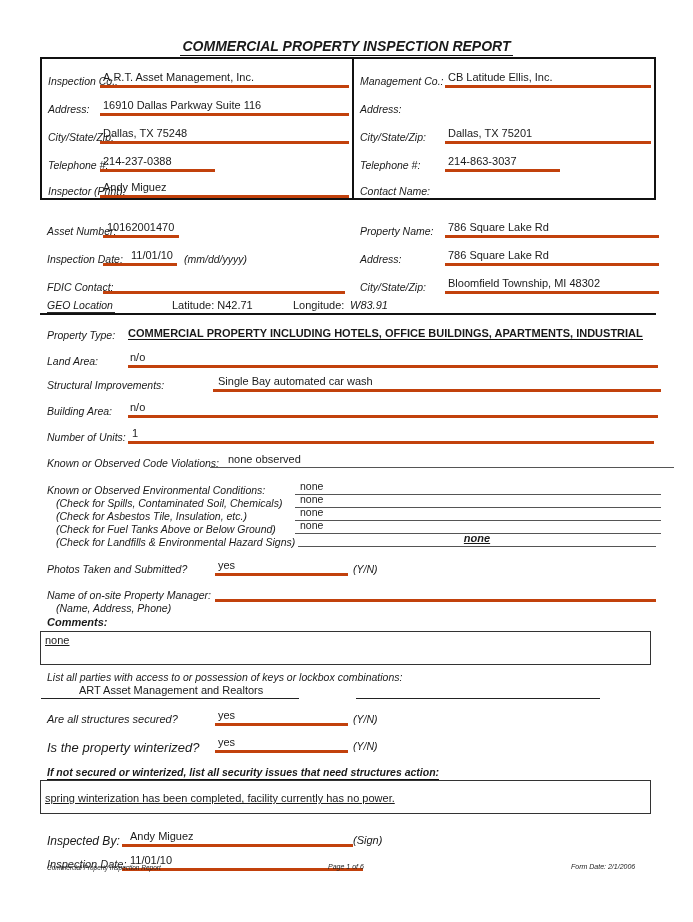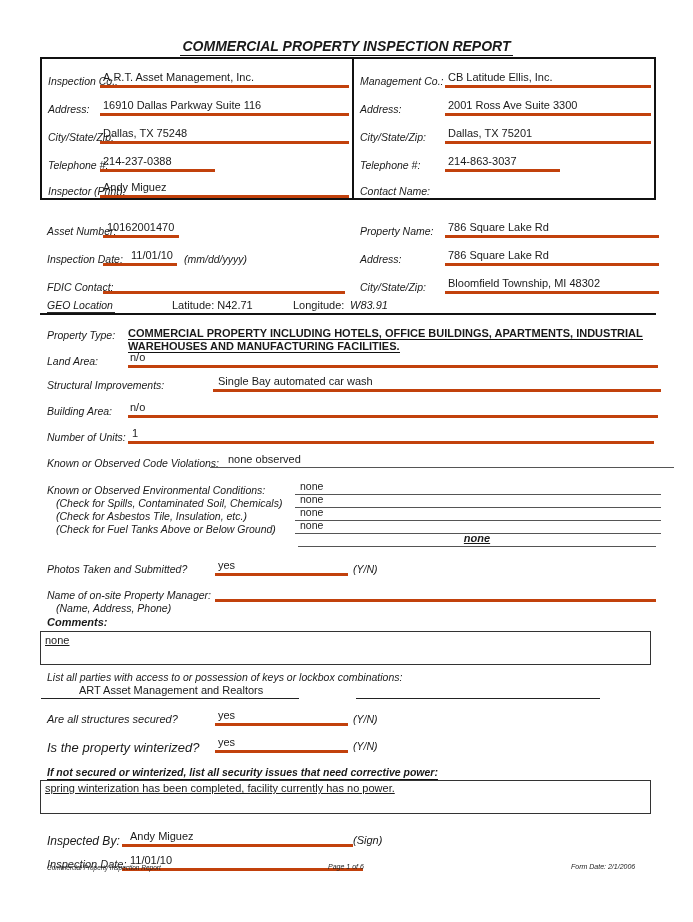--- a/index.html
+++ b/index.html
@@ -40,21 +40,20 @@
     <div class="abs lbl" style="top:100px;left:6px;">Telephone #:</div>
     <div class="abs ul" style="top:95px;left:58px;width:112px;padding-left:3px;"><span>214-237-0388</span></div>
 
     <div class="abs lbl" style="top:126px;left:6px;">Inspector (Print):</div>
     <div class="abs ul" style="top:121px;left:58px;width:246px;padding-left:3px;"><span>Andy Miguez</span></div>
 
     <div class="abs lbl" style="top:16px;left:318px;">Management Co.:</div>
     <div class="abs ul" style="top:11px;left:403px;width:203px;padding-left:3px;"><span>CB Latitude Ellis, Inc.</span></div>
 
     <div class="abs lbl" style="top:44px;left:318px;">Address:</div>
-    <div class="abs ul" style="top:39px;left:403px;width:203px;padding-left:3px;"><span>2001 Ross Ave Suite 3300</span></div>
 
     <div class="abs lbl" style="top:72px;left:318px;">City/State/Zip:</div>
     <div class="abs ul" style="top:67px;left:403px;width:203px;padding-left:3px;"><span>Dallas, TX 75201</span></div>
 
     <div class="abs lbl" style="top:100px;left:318px;">Telephone #:</div>
     <div class="abs ul" style="top:95px;left:403px;width:112px;padding-left:3px;"><span>214-863-3037</span></div>
 
     <div class="abs lbl" style="top:126px;left:318px;">Contact Name:</div>
   </div>
 
@@ -77,21 +76,20 @@
   <div class="abs lbl" style="top:299px;left:47px;border-bottom:1px solid #2a2a2a;padding:0 2px 1px 0;"><span>GEO Location</span></div>
   <div class="abs val" style="top:299px;left:172px;"><span>Latitude:</span>&nbsp;<span>N42.71</span></div>
   <div class="abs val" style="top:299px;left:293px;">Longitude:</div>
   <div class="abs val" style="top:299px;left:350px;font-style:italic;">W83.91</div>
 
   <div class="abs" style="top:313px;left:40px;width:616px;height:0;border-top:2.5px solid #111;"></div>
 
 
   <div class="abs lbl" style="top:329px;left:47px;">Property Type:</div>
   <div class="abs" style="top:327px;left:128px;font-weight:bold;font-size:11px;border-bottom:1.5px solid #111;padding-bottom:0px;"><span>COMMERCIAL PROPERTY INCLUDING HOTELS, OFFICE BUILDINGS, APARTMENTS, INDUSTRIAL</span></div>
-  <div class="abs" style="top:340px;left:128px;font-weight:bold;font-size:11px;border-bottom:1.5px solid #111;padding-bottom:0px;"><span>WAREHOUSES AND MANUFACTURING FACILITIES.</span></div>
 
   <div class="abs lbl" style="top:355px;left:47px;">Land Area:</div>
   <div class="abs ul" style="top:350px;left:128px;width:528px;padding-left:2px;"><span>n/o</span></div>
 
   <div class="abs lbl" style="top:379px;left:47px;">Structural Improvements:</div>
   <div class="abs ul" style="top:374px;left:213px;width:443px;padding-left:5px;"><span>Single Bay automated car wash</span></div>
 
   <div class="abs lbl" style="top:405px;left:47px;">Building Area:</div>
   <div class="abs ul" style="top:400px;left:128px;width:528px;padding-left:2px;"><span>n/o</span></div>
 
@@ -106,20 +104,21 @@
 
   <div class="abs lbl" style="top:497px;left:56px;">(Check for Spills, Contaminated Soil, Chemicals)</div>
   <div class="abs ul thin" style="top:492px;left:295px;width:361px;padding-left:5px;font-size:10.5px;"><span>none</span></div>
 
   <div class="abs lbl" style="top:510px;left:56px;">(Check for Asbestos Tile, Insulation, etc.)</div>
   <div class="abs ul thin" style="top:505px;left:295px;width:361px;padding-left:5px;font-size:10.5px;"><span>none</span></div>
 
   <div class="abs lbl" style="top:523px;left:56px;">(Check for Fuel Tanks Above or Below Ground)</div>
   <div class="abs ul thin" style="top:518px;left:295px;width:361px;padding-left:5px;font-size:10.5px;"><span>none</span></div>
 
+  <div class="abs lbl" style="top:536px;left:56px;">(Check for Landfills &amp; Environmental Hazard Signs)</div>
   <div class="abs ul thin center" style="top:531px;left:298px;width:358px;">
     <span class="boldital" style="text-decoration:underline;font-size:11px;">none</span>
   </div>
 
   <div class="abs lbl" style="top:563px;left:47px;">Photos Taken and Submitted?</div>
   <div class="abs ul" style="top:558px;left:215px;width:130px;padding-left:3px;"><span>yes</span></div>
   <div class="abs lbl" style="top:563px;left:353px;">(Y/N)</div>
 
   <div class="abs lbl" style="top:589px;left:47px;">Name of on-site Property Manager:</div>
   <div class="abs ul" style="top:584px;left:215px;width:441px;"></div>
@@ -137,23 +136,23 @@
   <div class="abs" style="top:684px;left:356px;width:244px;height:14px;border-bottom:1.5px solid #222;"></div>
 
   <div class="abs lbl" style="top:713px;left:47px;font-size:11px;">Are all structures secured?</div>
   <div class="abs ul" style="top:708px;left:215px;width:130px;padding-left:3px;"><span>yes</span></div>
   <div class="abs lbl" style="top:713px;left:353px;">(Y/N)</div>
 
   <div class="abs lbl" style="top:740px;left:47px;font-size:13px;">Is the property winterized?</div>
   <div class="abs ul" style="top:735px;left:215px;width:130px;padding-left:3px;"><span>yes</span></div>
   <div class="abs lbl" style="top:740px;left:353px;">(Y/N)</div>
 
-  <div class="abs boldital" style="top:766px;left:47px;font-size:10.5px;border-bottom:1px solid #111;padding-bottom:1px;">If not secured or winterized, list all security issues that need corrective power:</div>
+  <div class="abs boldital" style="top:766px;left:47px;font-size:10.5px;border-bottom:1px solid #111;padding-bottom:1px;">If not secured or winterized, list all security issues that need structures action:</div>
   <div class="box" style="top:780px;left:40px;width:609px;height:32px;">
-    <span class="abs val" style="top:1px;left:4px;text-decoration:underline;"><span>spring winterization has been completed, facility currently has no power.</span></span>
+    <span class="abs val" style="top:11px;left:4px;text-decoration:underline;"><span>spring winterization has been completed, facility currently has no power.</span></span>
   </div>
 
   <div class="abs lbl" style="top:834px;left:47px;font-size:12px;">Inspected By:</div>
   <div class="abs ul" style="top:829px;left:122px;width:223px;padding-left:8px;"><span>Andy Miguez</span></div>
   <div class="abs lbl" style="top:834px;left:353px;font-size:11px;">(Sign)</div>
 
   <div class="abs lbl" style="top:858px;left:47px;font-size:11px;">Inspection Date:</div>
   <div class="abs ul" style="top:853px;left:122px;width:233px;padding-left:8px;"><span>11/01/10</span></div>
 
   <div class="abs tiny" style="top:864px;left:47px;font-size:6.5px;">Commercial Property Inspection Report</div>

